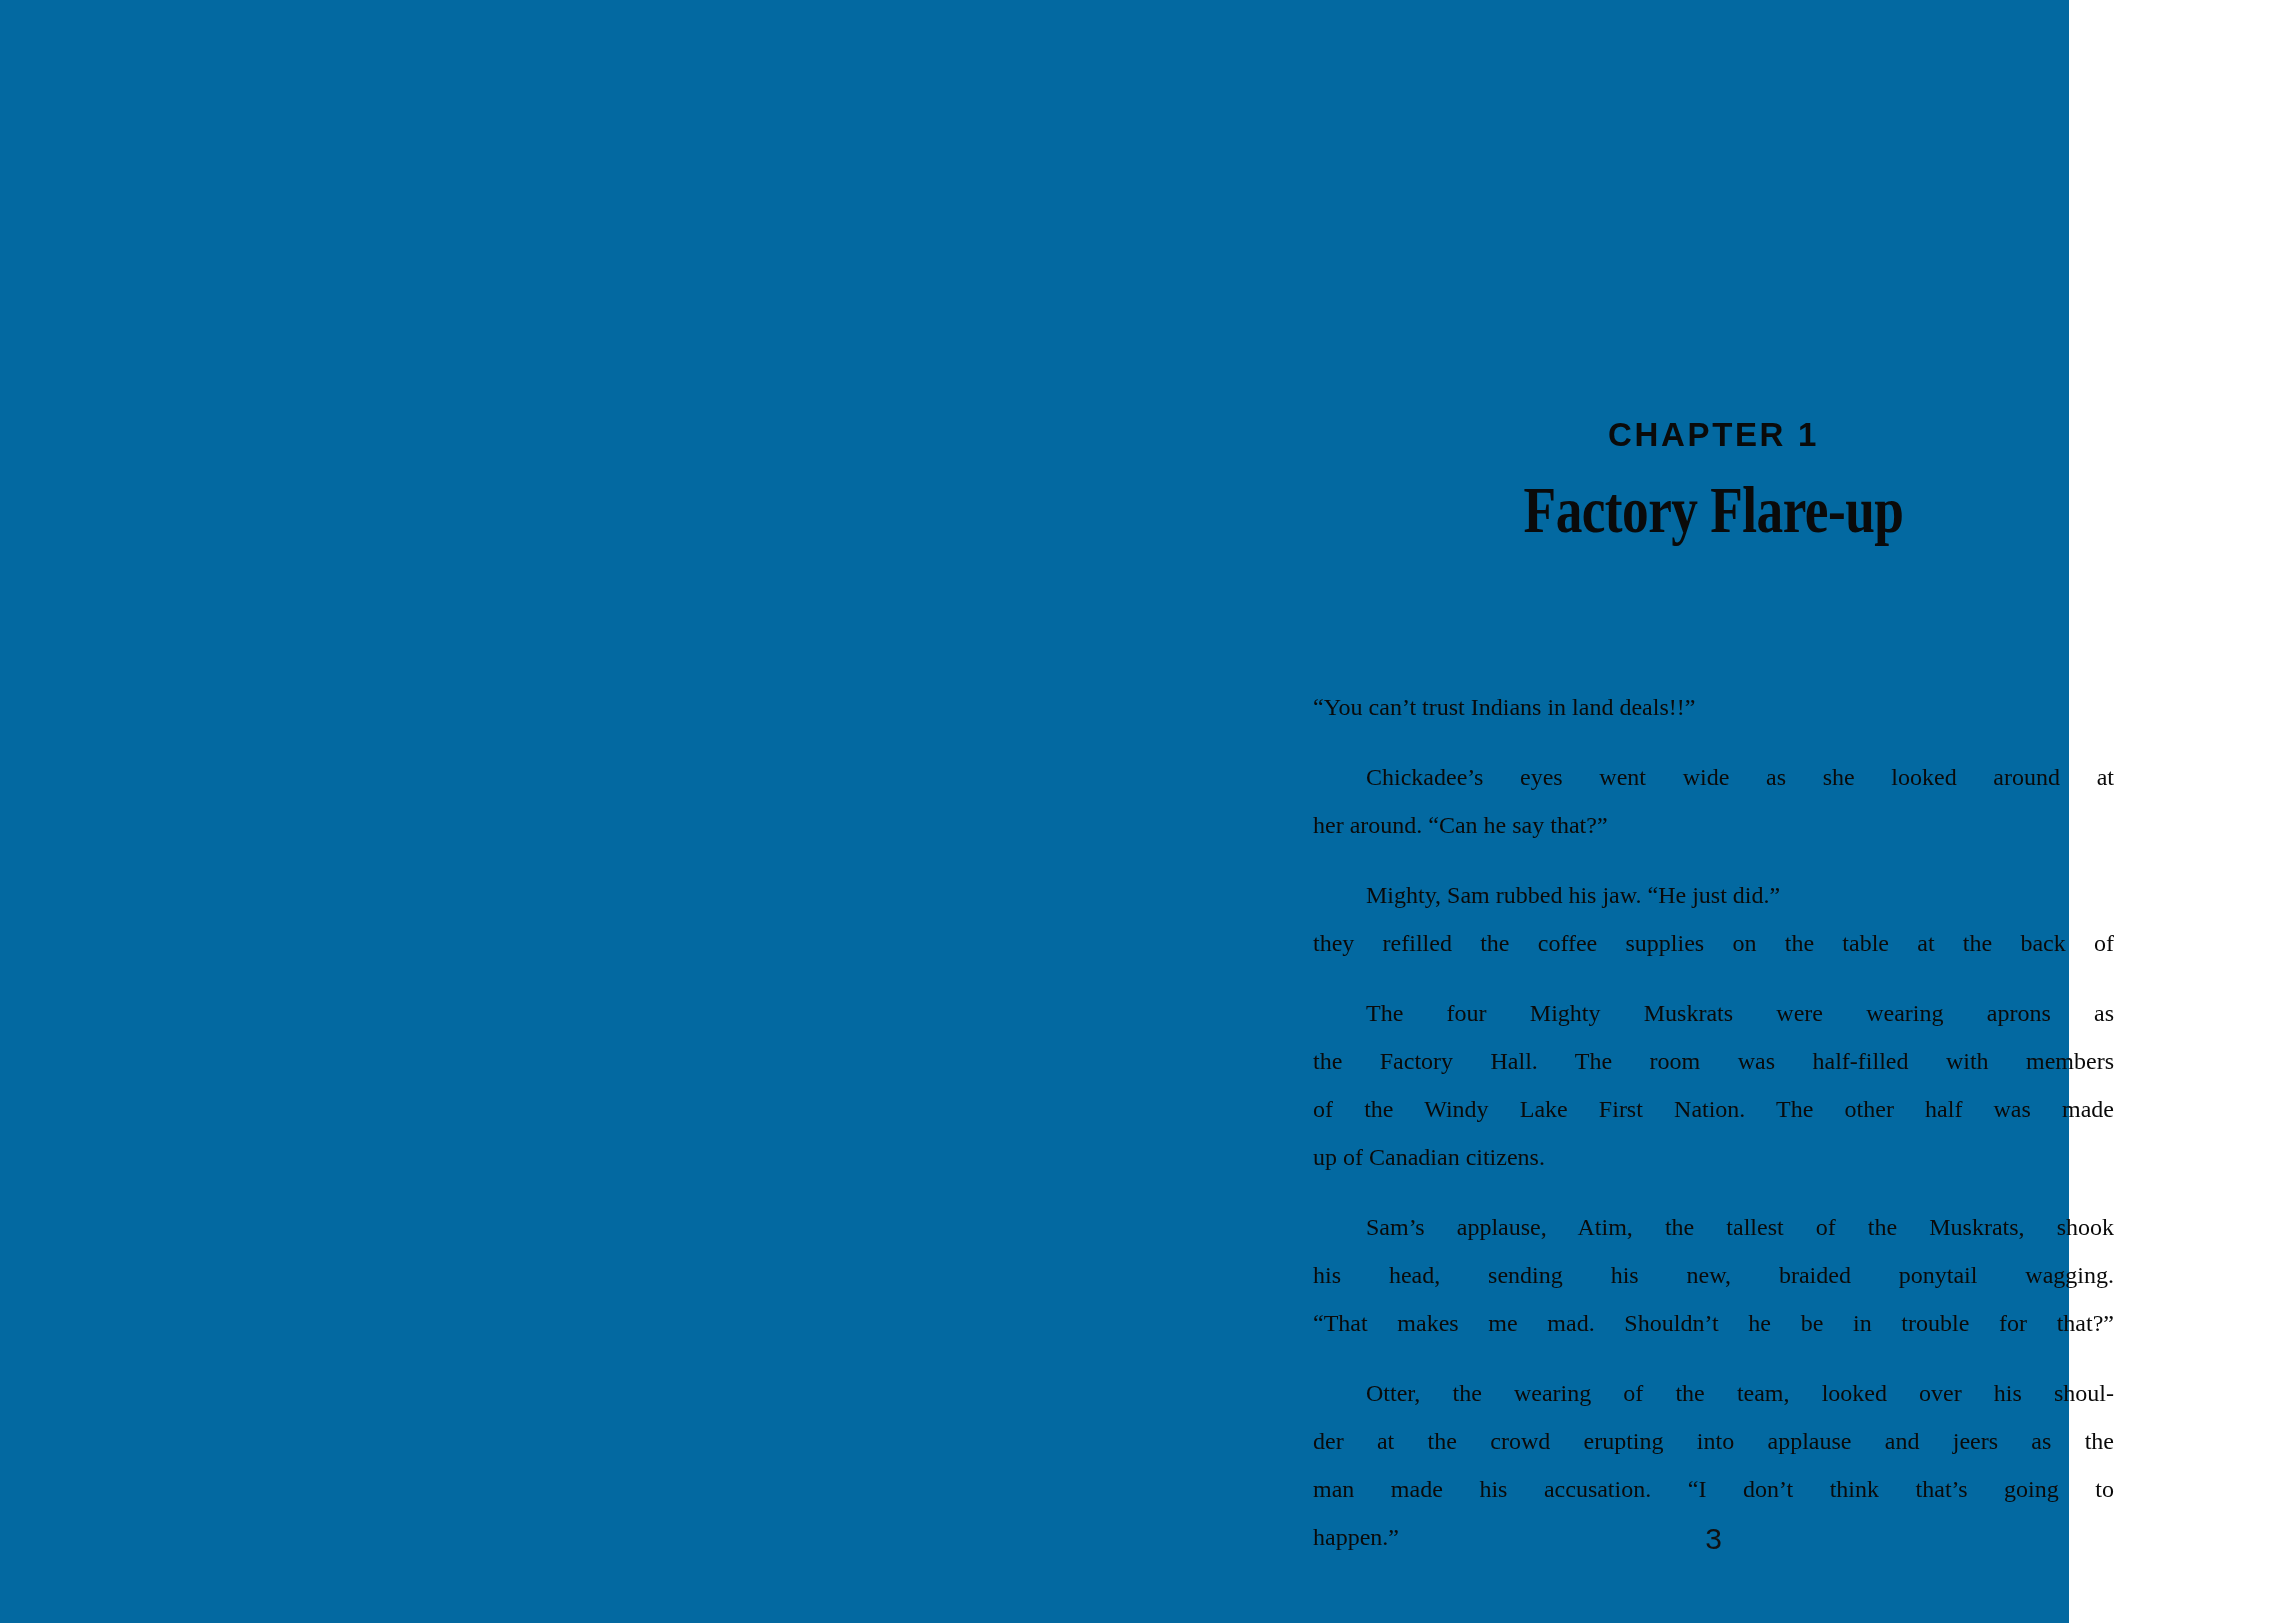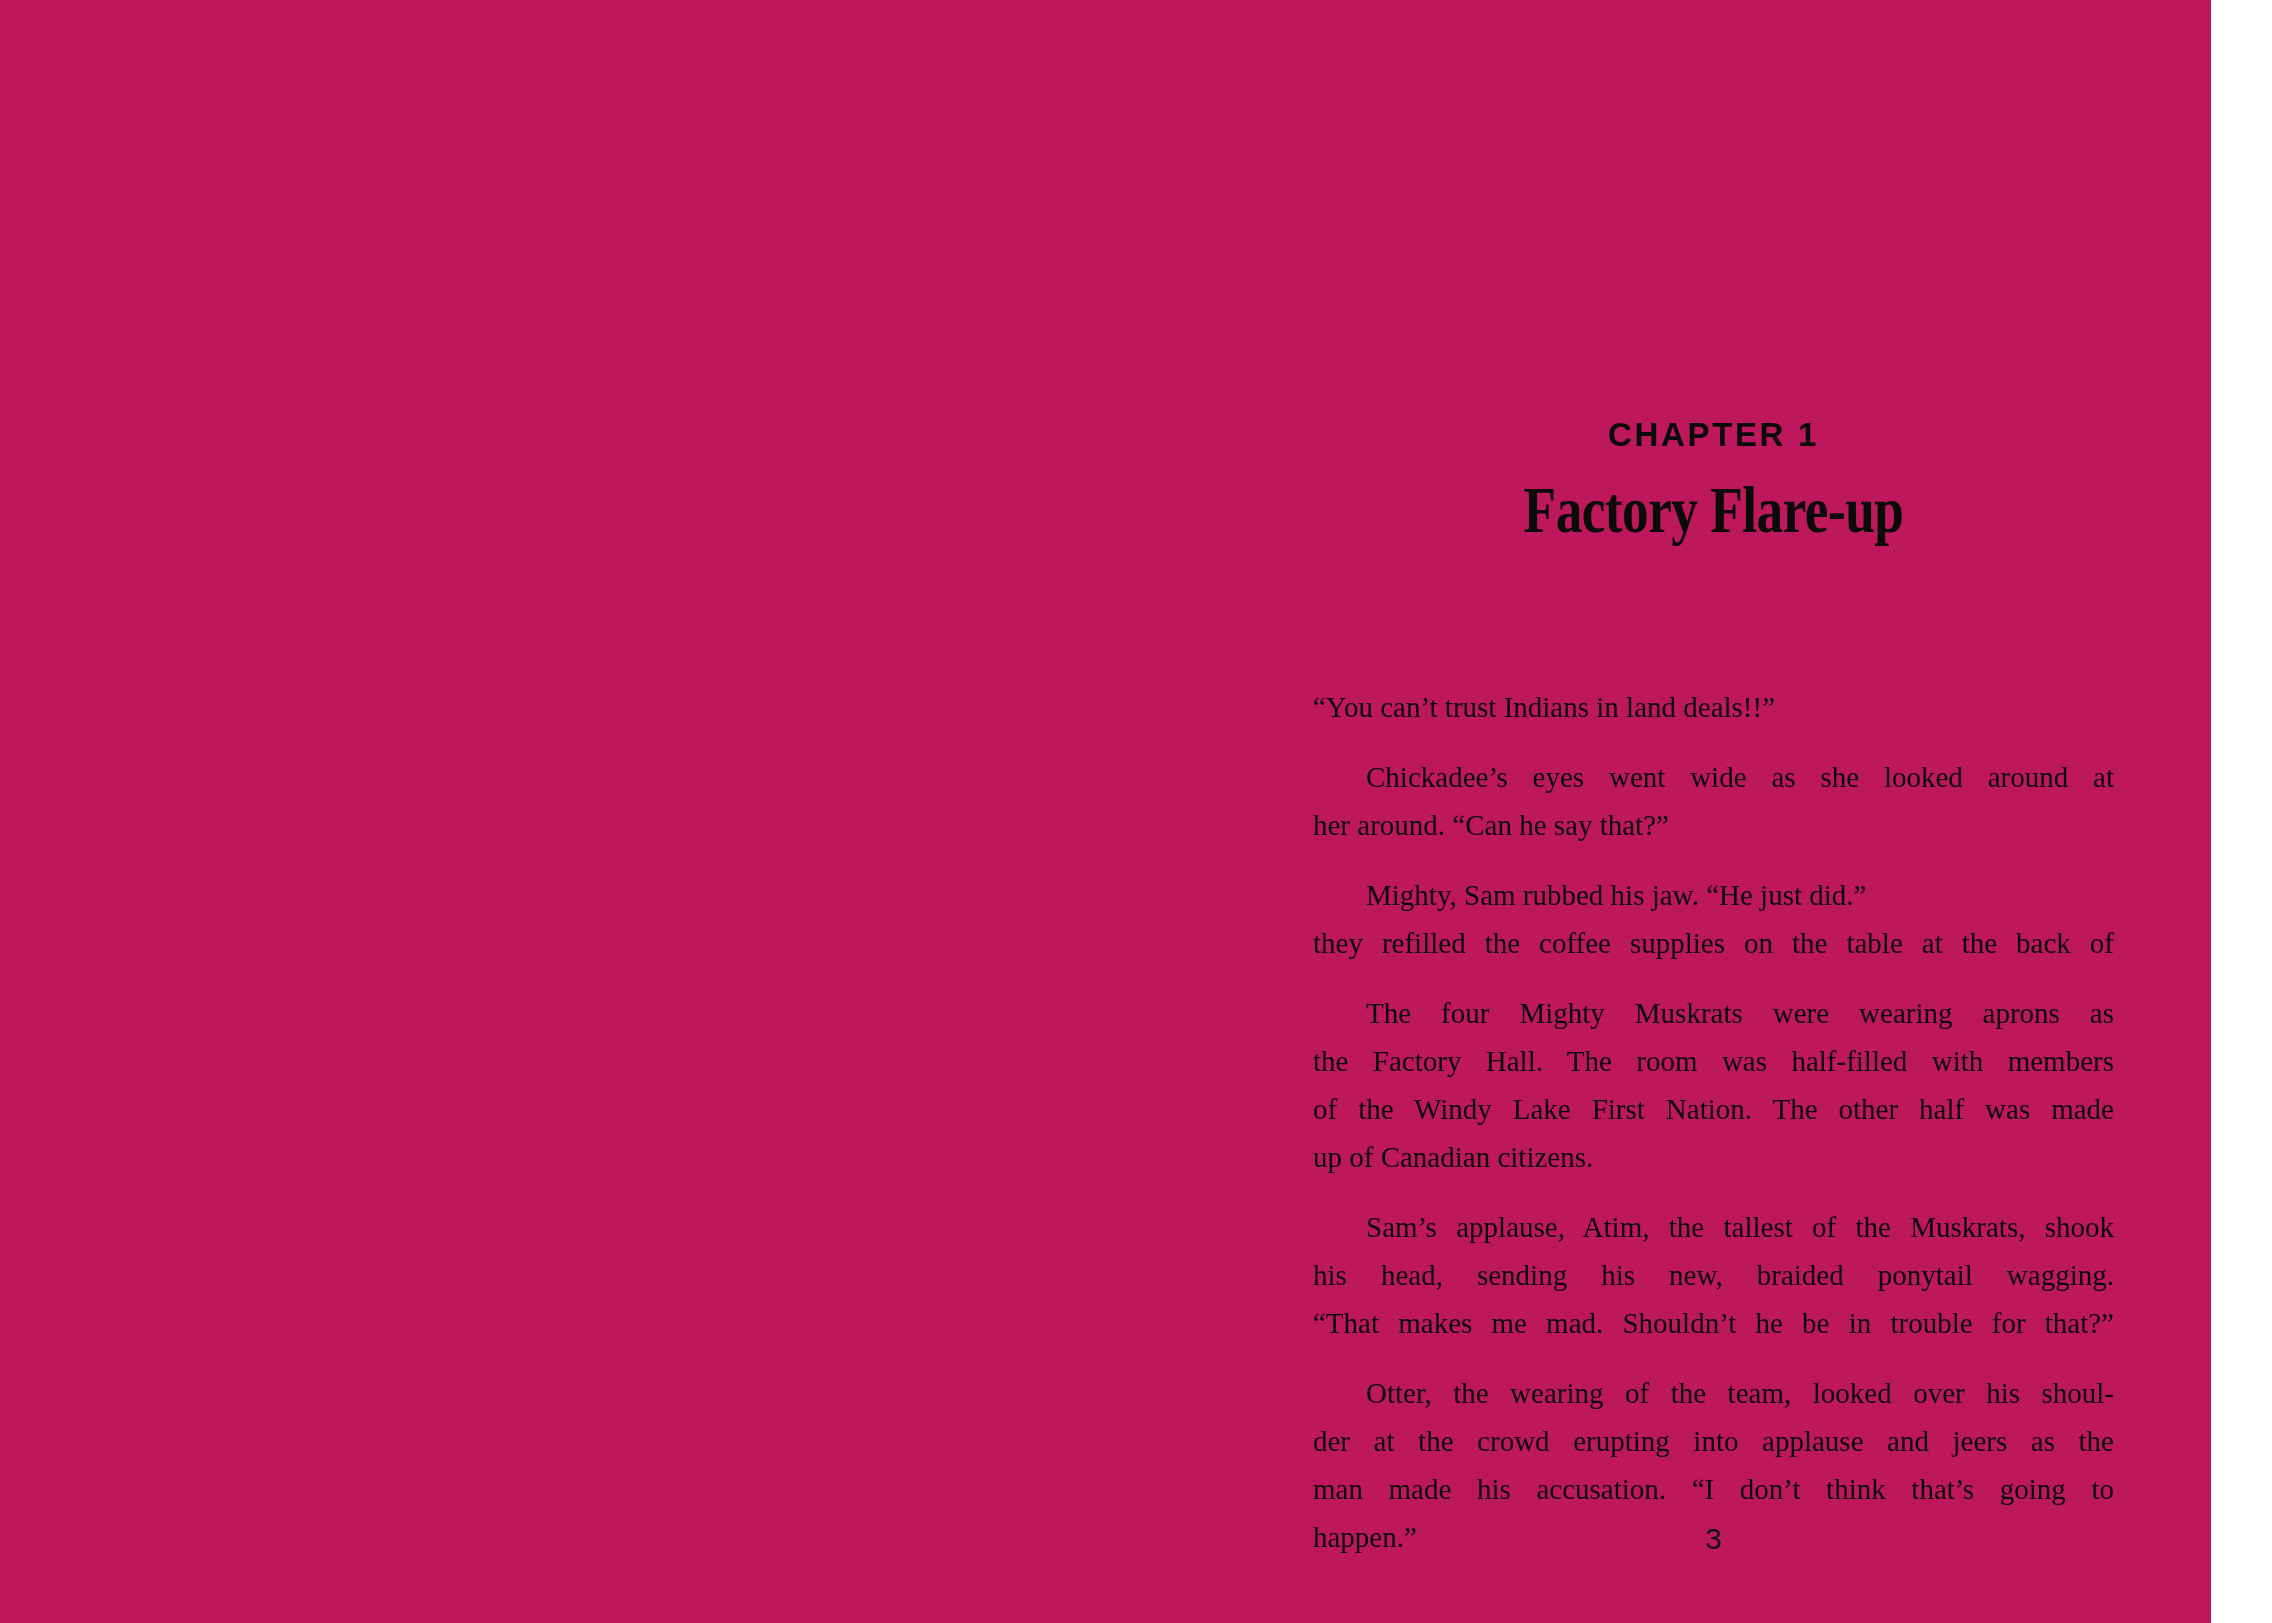--- a/index.html
+++ b/index.html
@@ -5,23 +5,24 @@
   html, body {
     margin: 0;
     padding: 0;
     width: 2273px;
     height: 1623px;
     background: #ffffff;
     overflow: hidden;
   }
   .spread {
     position: relative;
-    width: 2211px;
+    width: 2040px;
     height: 1623px;
-    background: #be185d;
+    background: #0369a1;
+    padding-left: 29px;
   }
   .page-blank {
     position: absolute;
     left: 0; top: 0;
     width: 1136px; height: 1623px;
   }
   .kicker {
     position: absolute;
     left: 1313px;
     top: 418px;
@@ -49,21 +50,21 @@
     transform: scaleX(0.82);
     transform-origin: 50% 50%;
     white-space: nowrap;
   }
   .bodytext {
     position: absolute;
     left: 1313px;
     top: 683px;
     width: 801px;
     font-family: "Liberation Serif", "DejaVu Serif", serif;
-    font-size: 29px;
+    font-size: 24px;
     color: #0a0a0a;
   }
   .line {
     height: 48px;
     line-height: 48px;
     text-align: left;
     white-space: normal;
     overflow: hidden;
   }
   .line.j {

